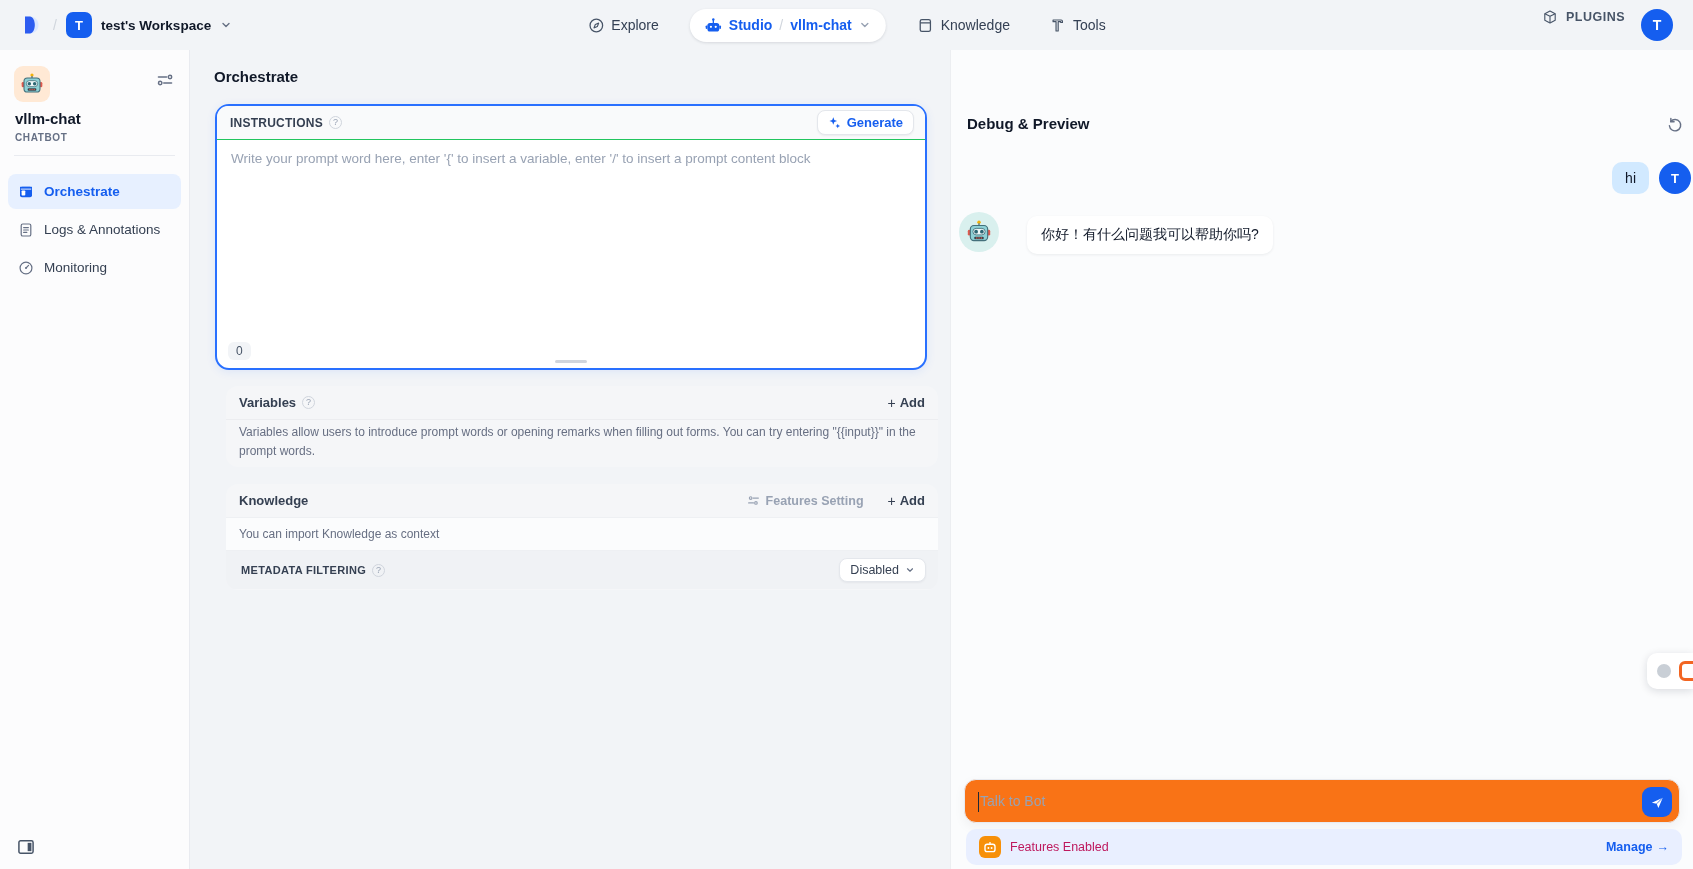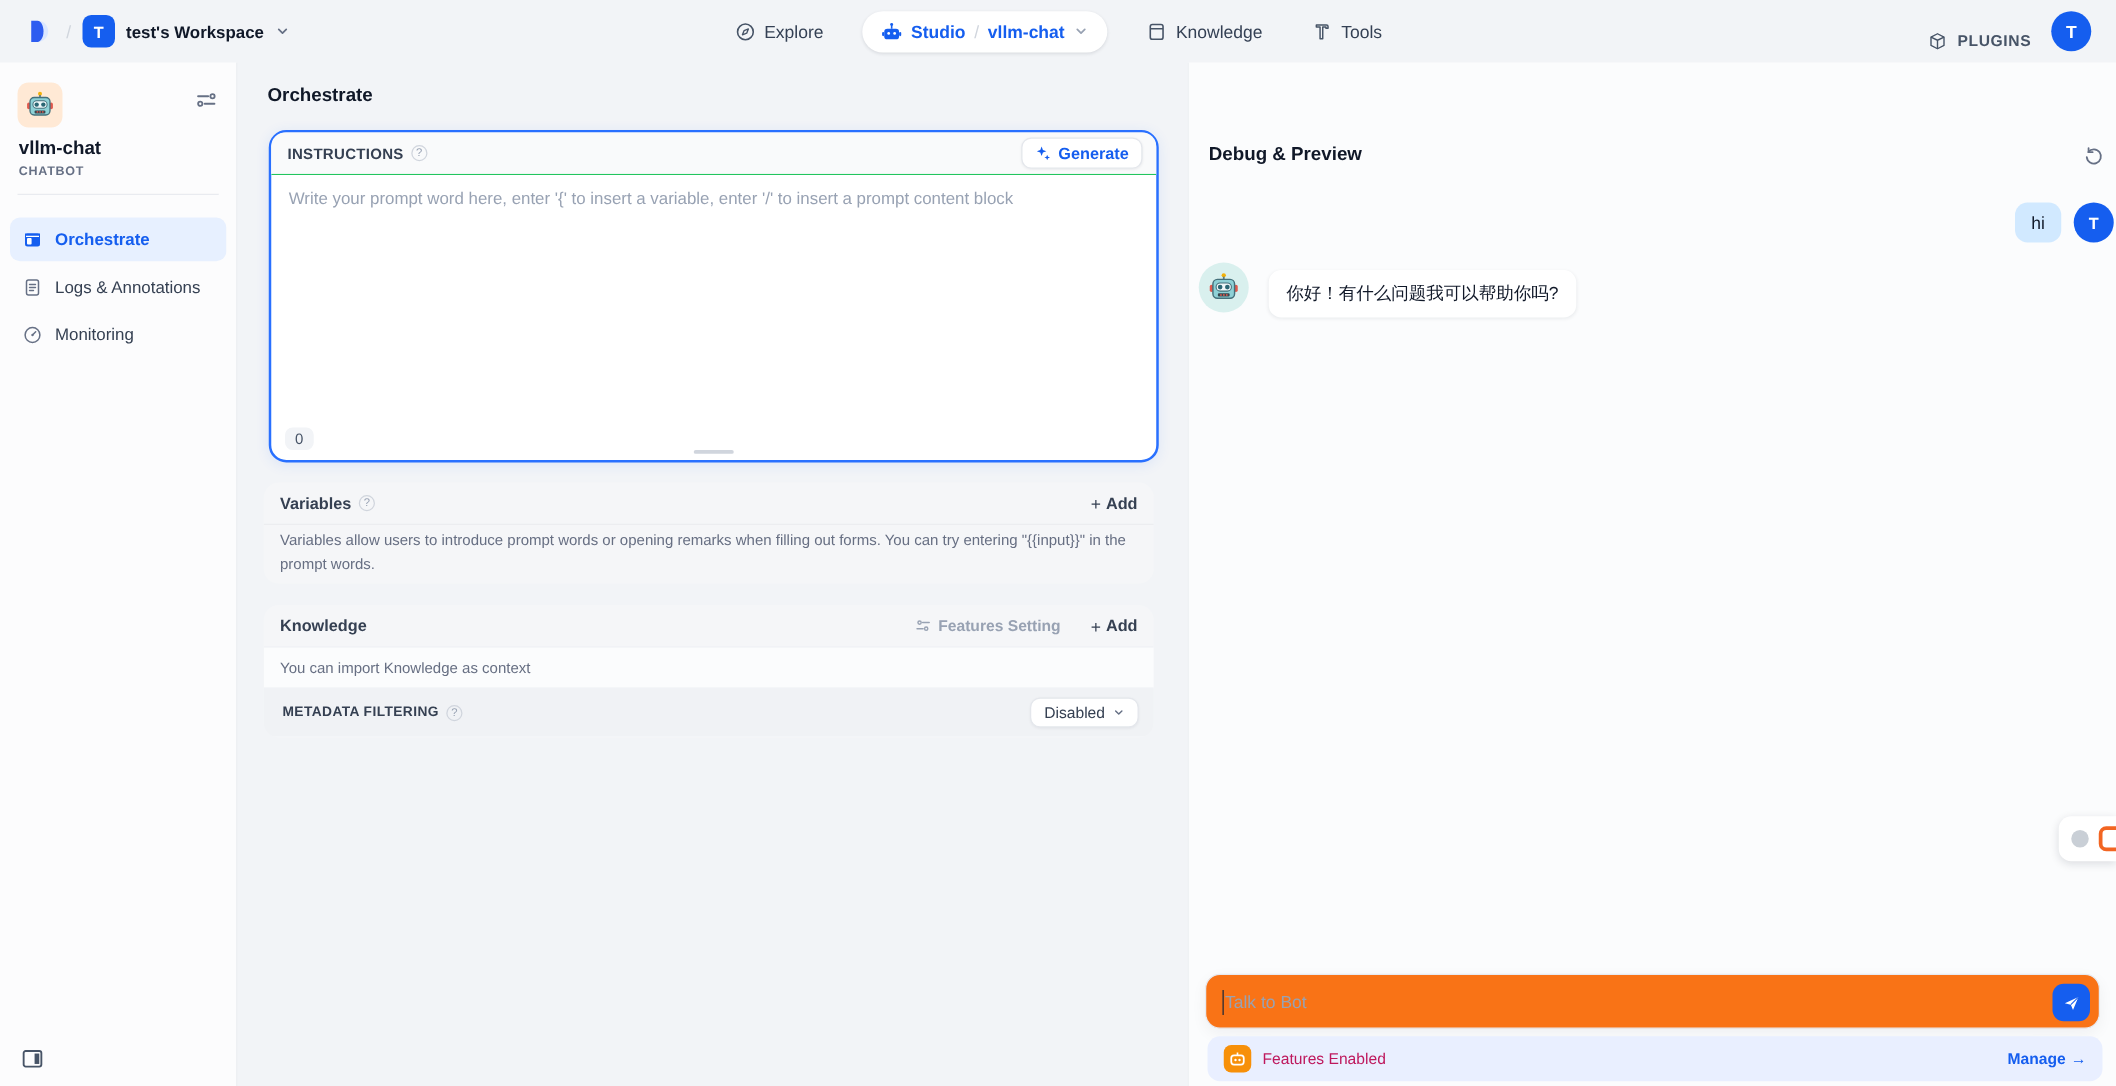--- a/index.html
+++ b/index.html
@@ -10,21 +10,21 @@
   
   .topnav{position:absolute;top:0;left:0;right:0;height:50px;display:flex;align-items:center;padding:0 20px}
   .nav-left{display:flex;align-items:center;gap:9px}
   .sep-slash{color:#d0d5dd;font-size:14px}
   .ws-avatar{width:26px;height:26px;border-radius:7px;background:#155eef;color:#fff;font-size:13px;font-weight:700;display:flex;align-items:center;justify-content:center}
   .ws-name{font-size:13.5px;font-weight:600;color:#101828}
   .nav-center{position:absolute;left:50%;top:0;height:50px;transform:translateX(-50%);display:flex;align-items:center;gap:15px}
   .nav-item{display:flex;align-items:center;gap:7px;font-size:14px;font-weight:500;color:#344054;padding:0 12px;cursor:pointer;white-space:nowrap}
   .studio-pill{display:flex;align-items:center;gap:7px;background:#fff;border-radius:999px;padding:8px 15px;box-shadow:0 1px 3px rgba(16,24,40,.12);margin:0 4px;white-space:nowrap}
   .blue-strong{color:#155eef;font-weight:600;font-size:14px}
-  .nav-right{margin-left:auto;display:flex;align-items:flex-end;gap:16px}
+  .nav-right{margin-left:auto;display:flex;align-items:flex-start;gap:16px}
   .plugins{display:flex;align-items:center;gap:8px;font-size:12.5px;font-weight:600;letter-spacing:.04em;color:#475467}
   .user-avatar{width:32px;height:32px;border-radius:50%;background:#155eef;color:#fff;font-weight:700;font-size:14px;display:flex;align-items:center;justify-content:center}
 
   
   .sidebar{position:absolute;top:50px;left:0;width:190px;bottom:0;background:#fcfcfd;border-right:1px solid #e9ebf0}
   .app-icon{position:absolute;top:16px;left:14px;width:36px;height:36px;border-radius:9px;background:#ffe9d5;display:flex;align-items:center;justify-content:center}
   .ops-icon{position:absolute;top:22px;right:16px;color:#667085;cursor:pointer}
   .side-app-name{position:absolute;top:60px;left:15px;font-size:15px;font-weight:700;color:#101828}
   .side-app-type{position:absolute;top:82px;left:15px;font-size:10px;font-weight:600;letter-spacing:.06em;color:#667085}
   .side-divider{position:absolute;top:105px;left:14px;right:14px;height:1px;background:#e9ebf0}
@@ -46,21 +46,21 @@
   .ins-header{height:34px;display:flex;align-items:center;padding:0 11px 0 13px;background:#f9fafb;border-radius:11px 11px 0 0;border-bottom:1px solid #22c55e}
   .ins-label{font-size:12px;font-weight:700;color:#354052;letter-spacing:.02em}
   .help-dot{width:13px;height:13px;border-radius:50%;border:1px solid #d0d5dd;color:#98a2b3;font-size:9px;line-height:11px;text-align:center;margin-left:6px;flex:0 0 auto}
   .generate-btn{margin-left:auto;display:flex;align-items:center;gap:6px;background:#fff;border:1px solid #e4e7ec;border-radius:8px;padding:4px 10px;font-size:13px;font-weight:600;color:#155eef;box-shadow:0 1px 2px rgba(16,24,40,.06);cursor:pointer}
   .ins-textarea{position:absolute;top:37px;left:3px;right:3px;bottom:36px;width:calc(100% - 6px);border:0;outline:none;resize:none;background:transparent;font-family:"Liberation Sans",sans-serif;font-size:13.5px;color:#101828;padding:8px 11px}
   .ins-textarea::placeholder{color:#98a2b3}
   .char-badge{position:absolute;left:11px;bottom:8px;background:#f2f4f7;border-radius:6px;padding:2px 8px;font-size:12px;color:#475467}
   .drag-handle{position:absolute;left:50%;bottom:5px;transform:translateX(-50%);width:32px;height:3px;border-radius:2px;background:#d0d5dd;cursor:ns-resize}
 
   
-  .panel{position:absolute;left:211px;width:712px;background:#f5f6f8;border-radius:12px;overflow:hidden}
+  .panel{position:absolute;left:226px;width:712px;background:#f5f6f8;border-radius:12px;overflow:hidden}
   .variables{top:386px;height:81px}
   .panel-header{height:33px;display:flex;align-items:center;padding:0 13px}
   .panel-title{font-size:13px;font-weight:700;color:#354052}
   .add-btn{display:flex;align-items:center;gap:4px;font-size:13px;font-weight:600;color:#354052;cursor:pointer}
   .add-btn .plus{font-size:14px;font-weight:500}
   .var-desc{padding:3px 13px 0;font-size:12px;line-height:1.55;color:#676f83;border-top:1px solid #ecedf0}
   .knowledge{top:484px;height:106px}
   .retrieval{display:flex;align-items:center;gap:6px;font-size:12.5px;font-weight:600;color:#98a2b3;margin-left:auto;cursor:pointer}
   .k-add{margin-left:24px}
   .k-body{height:34px;display:flex;align-items:center;padding:0 13px;font-size:12px;color:#676f83;background:#fbfcfd;border-top:1px solid #eef0f3;border-bottom:1px solid #eef0f3}
@@ -68,21 +68,21 @@
   .meta-label{font-size:11px;font-weight:700;color:#354052;letter-spacing:.03em}
   .disabled-btn{margin-left:auto;display:flex;align-items:center;gap:6px;background:#fff;border:1px solid #e4e7ec;border-radius:8px;padding:4px 10px;font-size:12.5px;font-weight:500;color:#354052;box-shadow:0 1px 2px rgba(16,24,40,.05);cursor:pointer}
 
   
   .debug{position:absolute;left:950px;top:50px;right:0;bottom:0;background:#fbfcfd;border-left:1px solid #eceef1}
   .debug-title{position:absolute;left:16px;top:65px;font-size:15px;font-weight:700;color:#101828}
   .restart-btn{position:absolute;right:9px;top:66px;color:#667085;cursor:pointer}
   .msg-user{position:absolute;top:112px;right:2px;display:flex;align-items:flex-start;gap:10px}
   .bubble-user{background:#d1e9ff;border-radius:10px;padding:8px 13px;font-size:14px;color:#101828}
   .chat-avatar-user{width:32px;height:32px;border-radius:50%;background:#155eef;color:#fff;font-size:13px;font-weight:700;display:flex;align-items:center;justify-content:center;flex:0 0 auto}
-  .msg-bot{position:absolute;top:160px;left:8px;display:flex;align-items:flex-start;gap:16px}
+  .msg-bot{position:absolute;top:160px;left:8px;display:flex;align-items:center;gap:28px}
   .chat-avatar-bot{width:40px;height:40px;border-radius:50%;background:#d9f0ee;display:flex;align-items:center;justify-content:center;flex:0 0 auto}
   .bubble-bot{background:#fff;border-radius:10px;padding:10px 14px;font-size:14px;color:#101828;margin-top:6px;box-shadow:0 1px 3px rgba(16,24,40,.07)}
   .chat-input{position:absolute;left:13px;right:13px;top:729px;height:44px;background:#f97316;border:1px solid #e7eaf0;border-radius:12px;box-shadow:0 4px 12px rgba(16,24,40,.05)}
   .chat-input input{position:absolute;inset:0;border:0;outline:0;background:transparent;padding:0 48px 0 15px;font-family:"Liberation Sans",sans-serif;font-size:14px;color:#101828;border-radius:12px}
   .chat-input input::placeholder{color:#98a2b3}
   .caret{position:absolute;left:13px;top:12px;width:1px;height:20px;background:#1f2937}
   .send-btn{position:absolute;right:7px;top:7px;width:30px;height:30px;border-radius:9px;background:#155eef;display:flex;align-items:center;justify-content:center;cursor:pointer}
   .features-bar{position:absolute;left:15px;right:11px;top:779px;height:36px;background:#e9efff;border-radius:10px;display:flex;align-items:center;gap:9px;padding:0 13px;cursor:pointer}
   .features-icon{width:22px;height:22px;border-radius:6px;background:#f79009;display:flex;align-items:center;justify-content:center;flex:0 0 auto}
   .features-label{font-size:12.5px;font-weight:500;color:#be185d}

